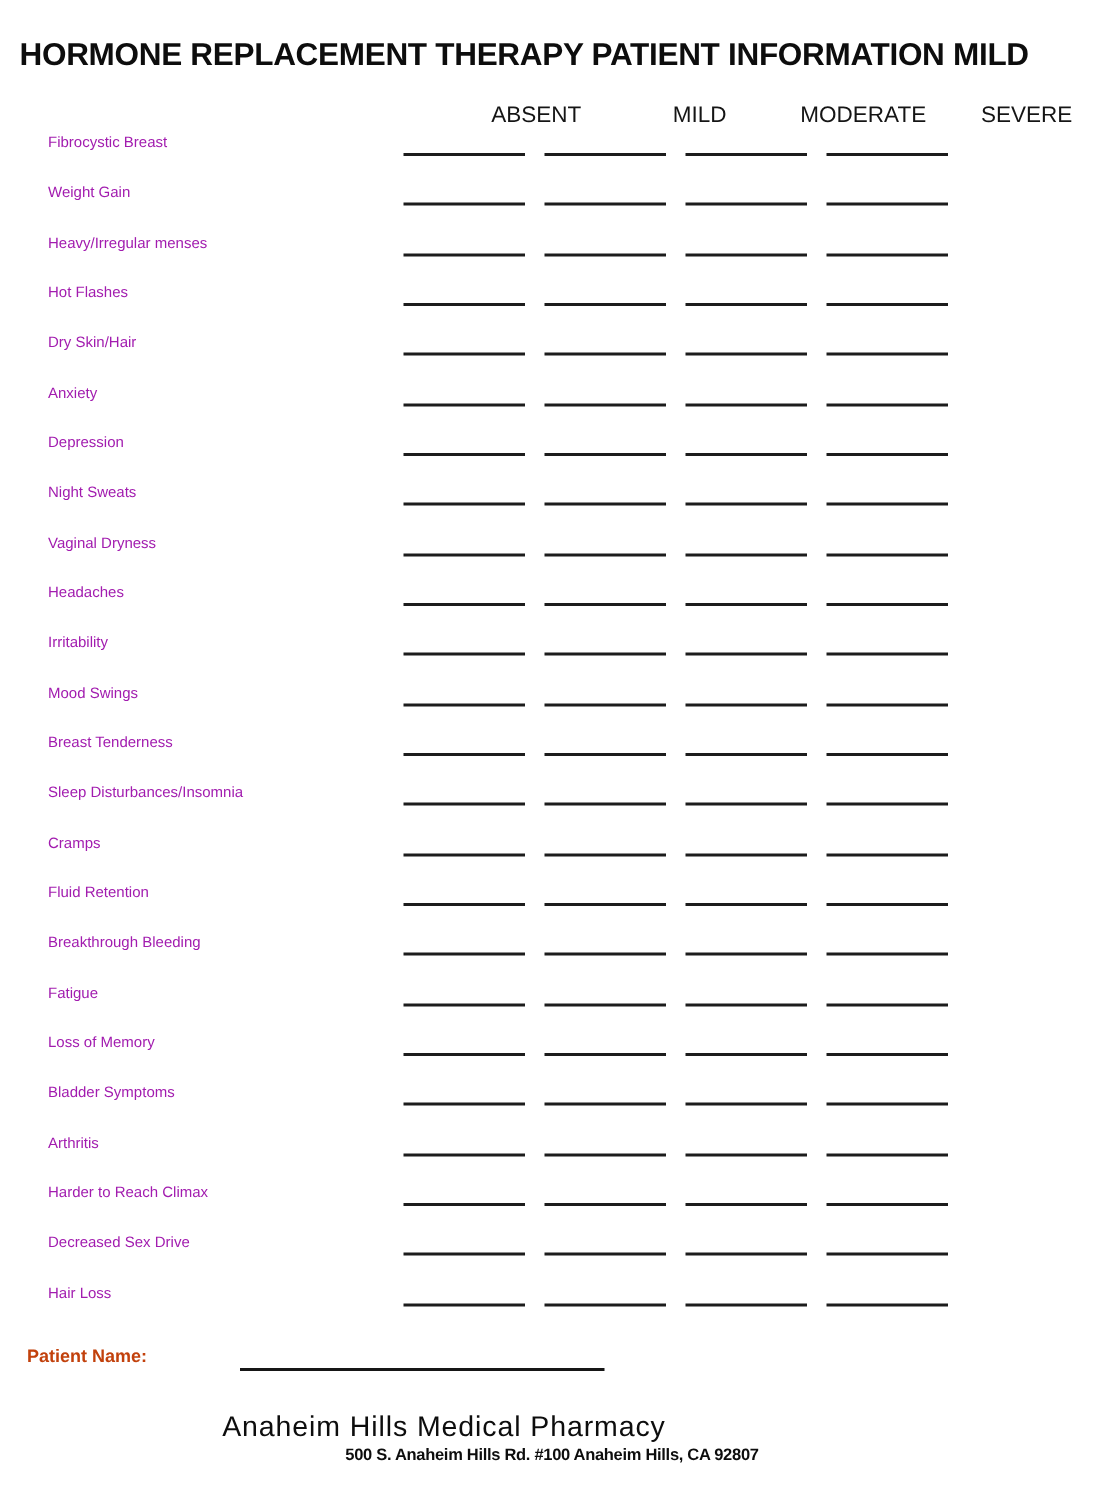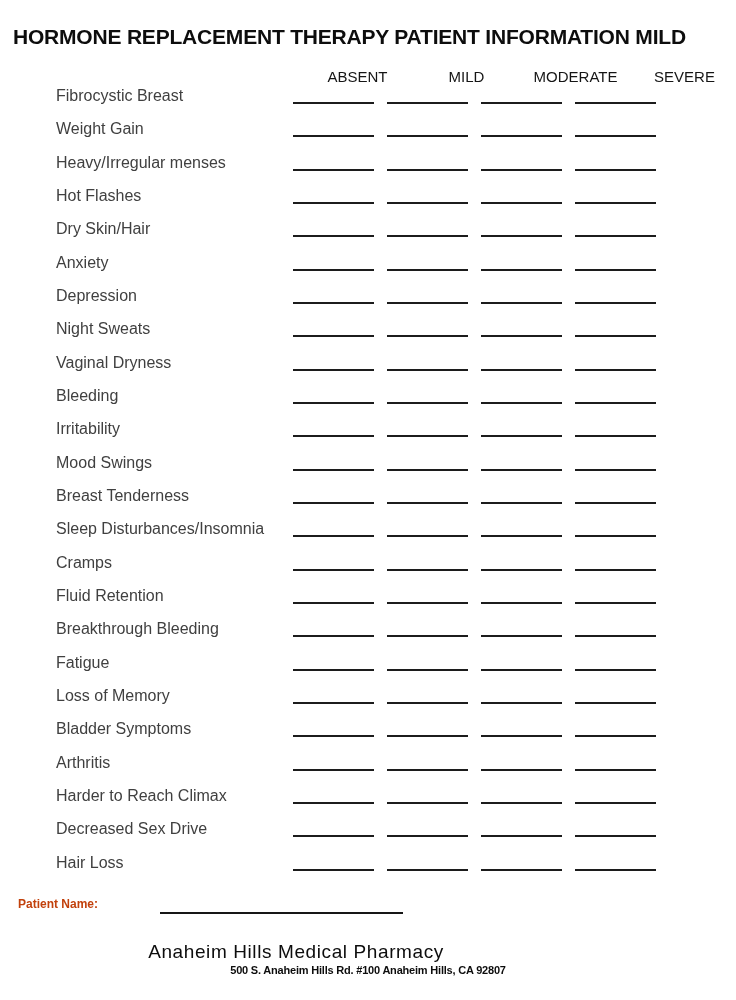--- a/index.html
+++ b/index.html
@@ -52,26 +52,26 @@
     color: #151515;
   }
   .row {
     display: flex;
     height: 33.33px;
     align-items: flex-start;
   }
   .symptom {
     flex: 0 0 237px;
     width: 237px;
-    margin-left: 56px;
+    margin-left: 32px;
     padding-top: 1px;
-    font-size: 16px;
+    font-size: 10px;
     line-height: 17px;
     white-space: nowrap;
-    color: #404040;
+    color: #a21caf;
   }
   .blank {
     flex: 0 0 81px;
     width: 81px;
     height: 16px;
     margin-right: 13px;
     border-bottom: 2px solid #1c1c1c;
   }
   .patient-label {
     position: absolute;
@@ -194,21 +194,21 @@
 
     <div class="row">
       <div class="symptom">Vaginal Dryness</div>
       <div class="blank"></div>
       <div class="blank"></div>
       <div class="blank"></div>
       <div class="blank"></div>
     </div>
 
     <div class="row">
-      <div class="symptom">Bleeding</div>
+      <div class="symptom">Headaches</div>
       <div class="blank"></div>
       <div class="blank"></div>
       <div class="blank"></div>
       <div class="blank"></div>
     </div>
 
     <div class="row">
       <div class="symptom">Irritability</div>
       <div class="blank"></div>
       <div class="blank"></div>

